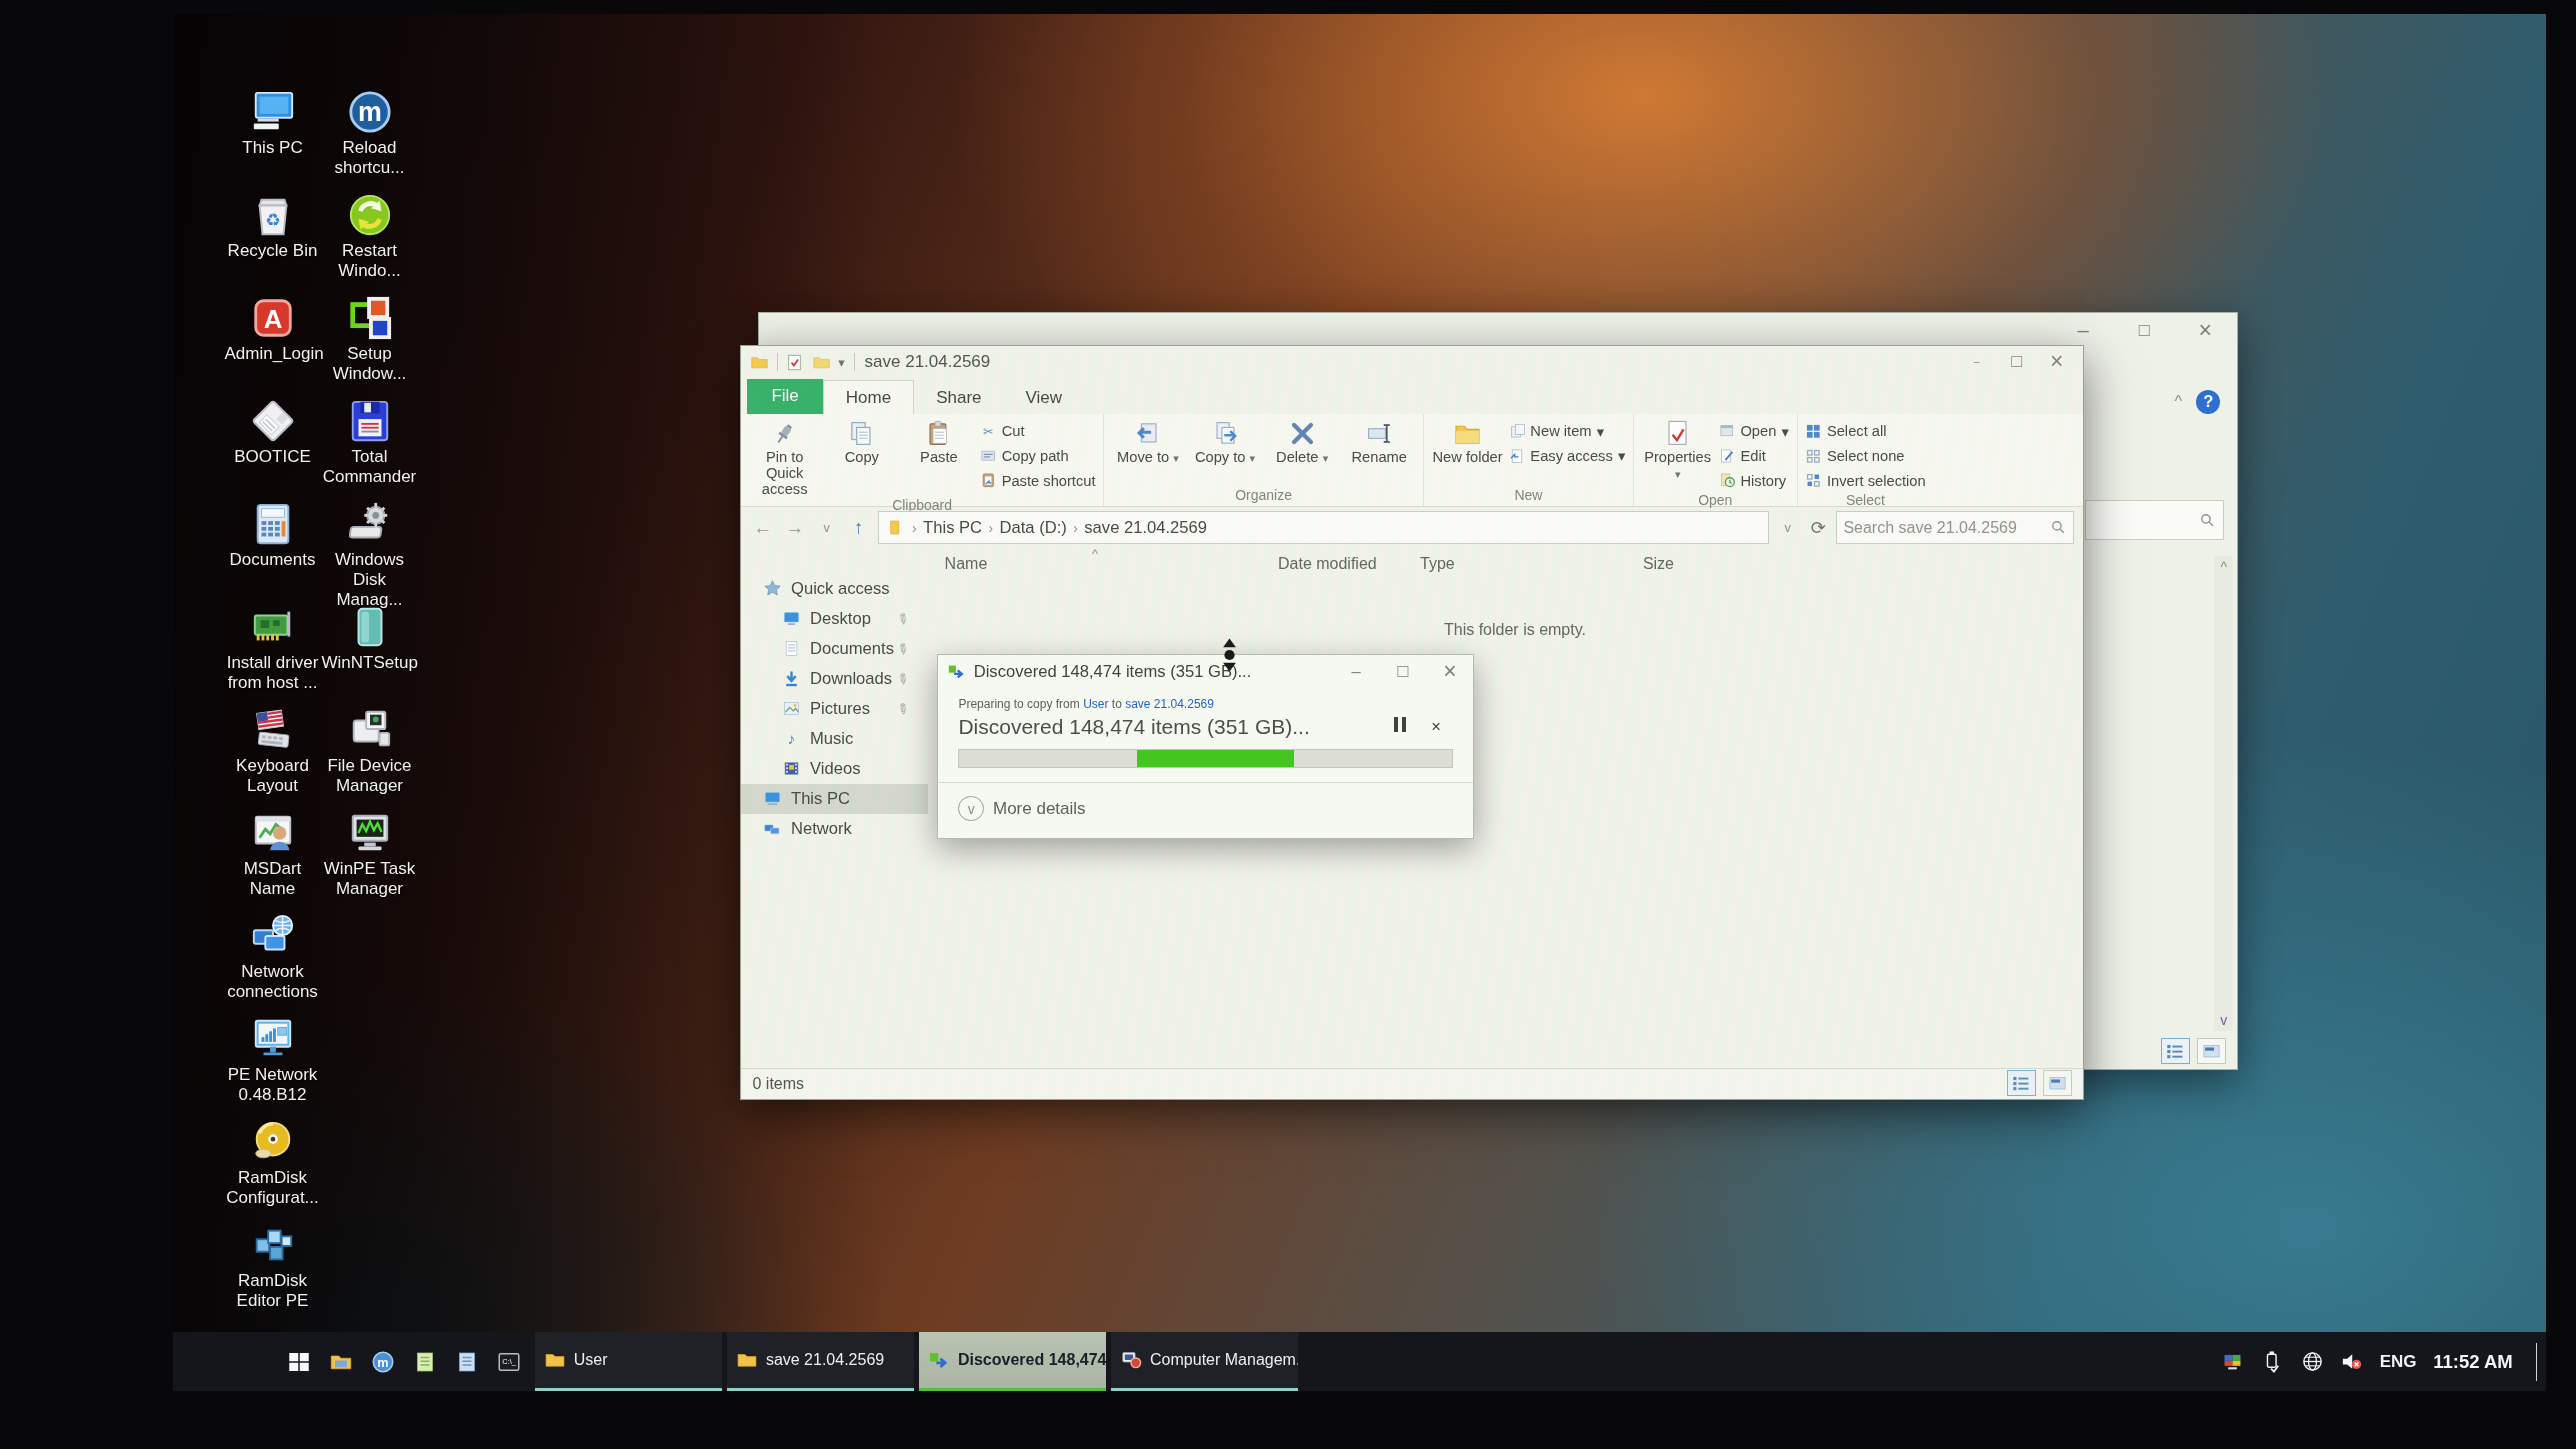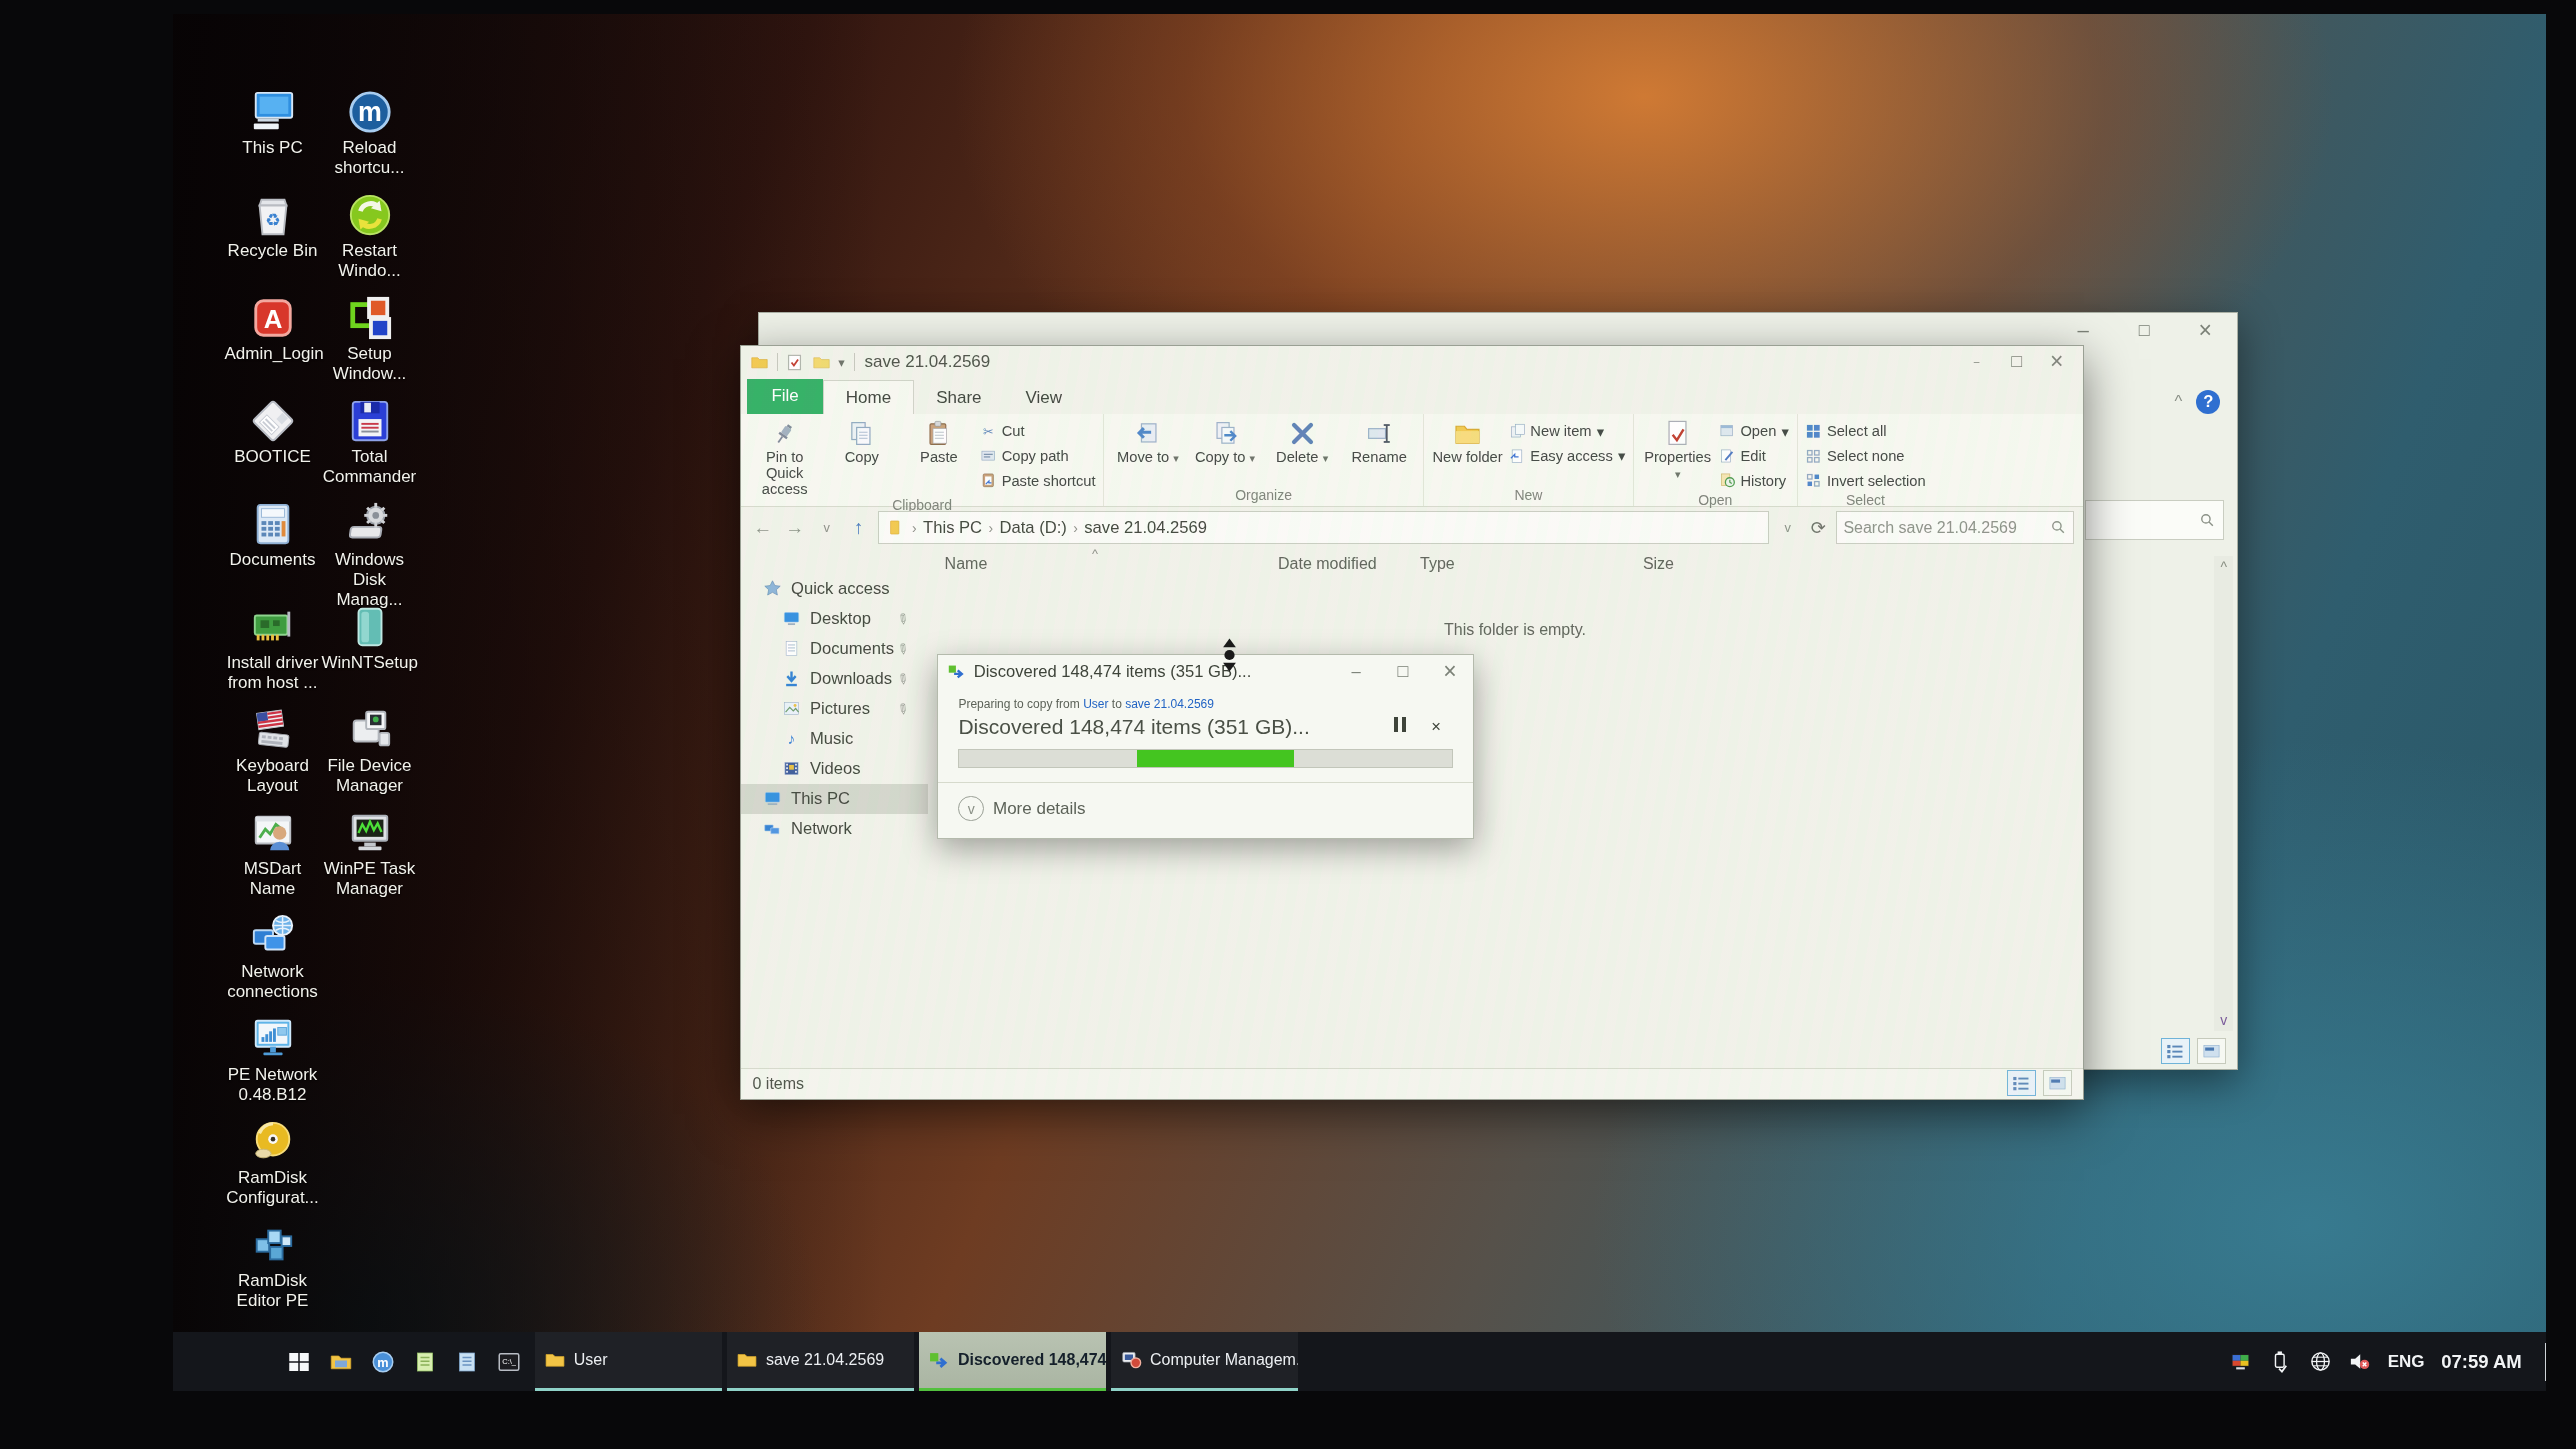--- a/index.html
+++ b/index.html
@@ -111,21 +111,21 @@
   .scrollcur{position:absolute;left:1045px;top:623px;z-index:6;}
 
   
   .tbar{position:absolute;left:0;right:0;bottom:0;height:59px;background:#14161b;display:flex;align-items:stretch;z-index:10;}
   .tico{width:42px;display:flex;align-items:center;justify-content:center;}
   .tico svg{width:24px;height:24px;}
   .tico.start{margin-left:105px;}
   .tbtn{width:187px;margin-left:5.1px;display:flex;align-items:center;gap:7.7px;padding:0 9px;background:rgba(255,255,255,.05);border-bottom:3.8px solid #8fd2c8;font-size:16px;color:#eceff2;white-space:nowrap;overflow:hidden;}
   .tbtn svg{width:22px;height:22px;flex:none;}
   .tbtn.active{background:linear-gradient(#b9c3b2,#aab5a3);color:#15202b;border-bottom:3.8px solid #52c03e;font-weight:bold;}
-  .tray{margin-left:auto;display:flex;align-items:center;gap:16.6px;color:#f2f4f6;}
+  .tray{margin-left:auto;display:flex;align-items:center;gap:16.6px;padding-right:9px;color:#f2f4f6;}
   .tray svg{width:23px;height:23px;}
   .tlang{font-size:17px;font-weight:bold;}
   .tclock{font-size:18.5px;font-weight:bold;}
   .showdesk{width:1.3px;height:38px;background:#cfd4d8;margin-left:6.4px;}
 </style>
 </head>
 <body>
 
 <div class="screen">
 
@@ -938,18 +938,18 @@
           <line x1="4" y1="16" x2="28" y2="16" stroke="#f2f4f6" stroke-width="1.8"></line>
           <line x1="6" y1="10" x2="26" y2="10" stroke="#f2f4f6" stroke-width="1.5"></line>
           <line x1="6" y1="22" x2="26" y2="22" stroke="#f2f4f6" stroke-width="1.5"></line>
         </svg>
       <svg viewBox="0 0 32 32">
           <path d="M4 12 h6 l7 -6 v20 l-7 -6 h-6 z" fill="#f2f4f6"></path>
           <circle cx="23" cy="20" r="6.5" fill="#e05a5a"></circle>
           <path d="M20.5 17.5 l5 5 m0 -5 l-5 5" stroke="#fff" stroke-width="2"></path>
         </svg>
       <span class="tlang">ENG</span>
-      <span class="tclock">07:59 AM</span>
+      <span class="tclock">11:52 AM</span>
       <span class="showdesk"></span>
     </div>
   </div>
 </div>
 
 
 </body></html>

